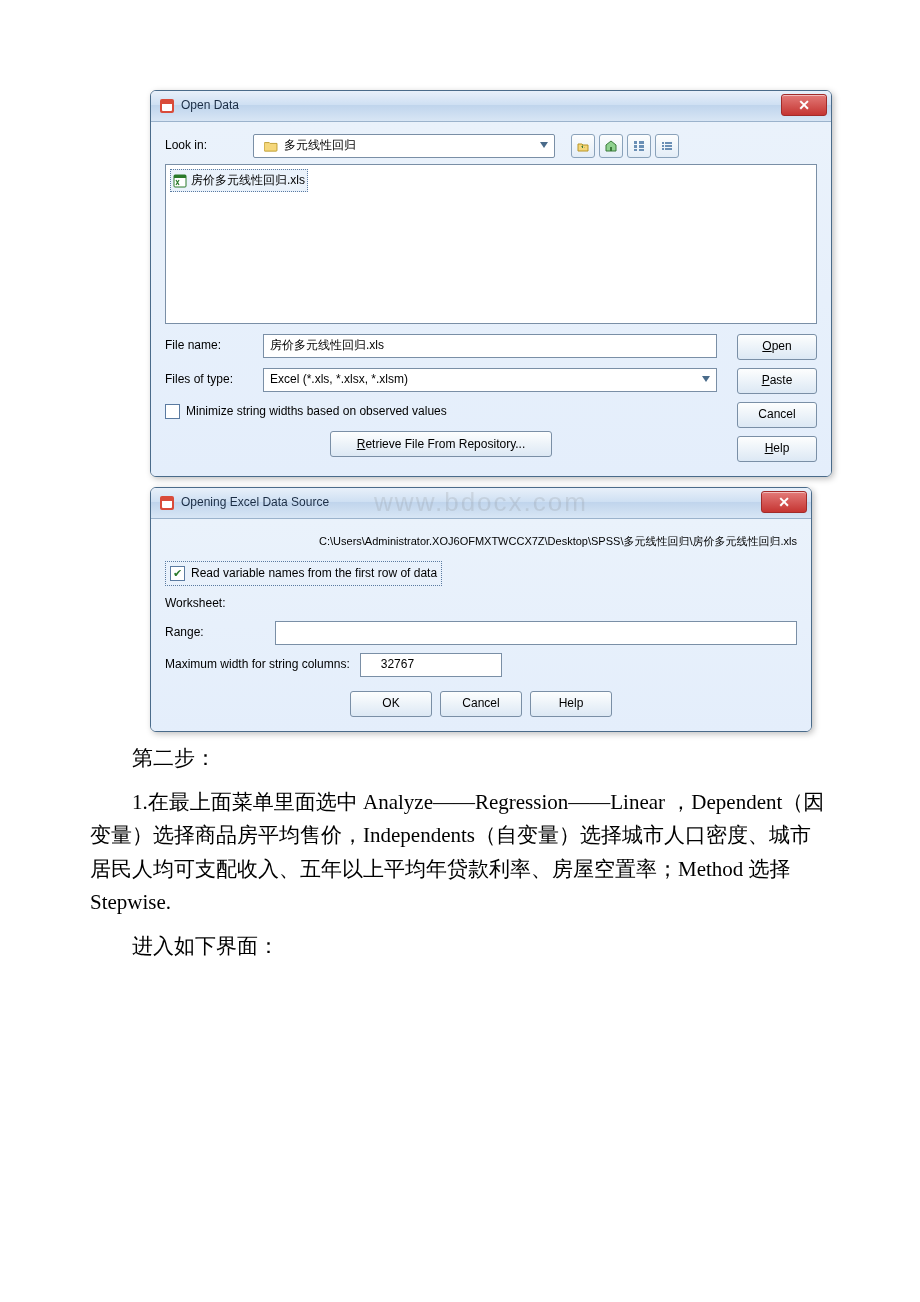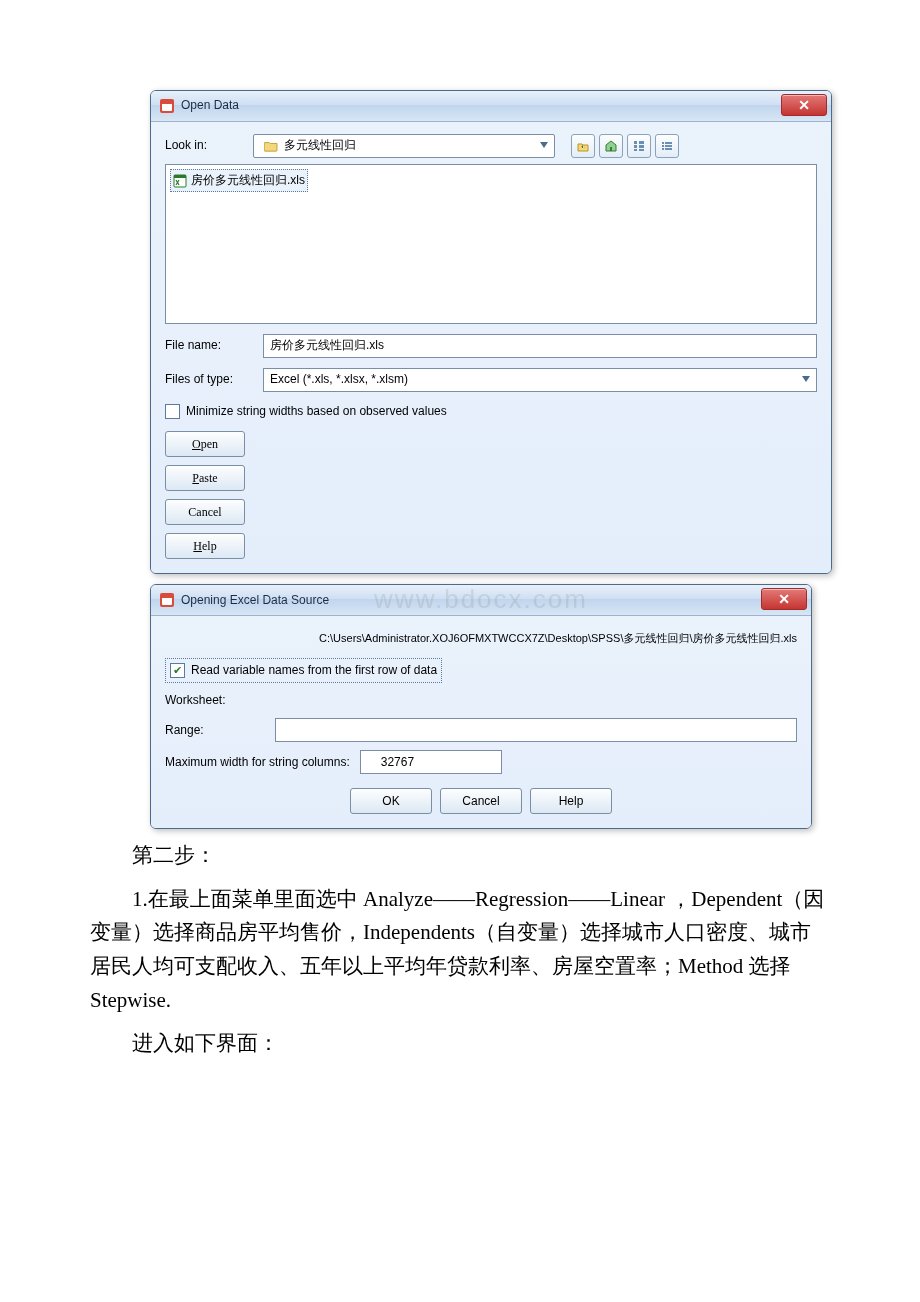--- a/index.html
+++ b/index.html
@@ -18,29 +18,29 @@
   .lbl{width:80px;color:#000;}
   .dd{flex:0 0 280px;height:22px;border:1px solid #7a8fa6;background:#fff;border-radius:2px;display:flex;align-items:center;padding:0 10px;gap:6px;position:relative;}
   .folder-icon{width:14px;height:12px;}
   .dd .caret{position:absolute;right:6px;top:7px;border-left:4px solid transparent;border-right:4px solid transparent;border-top:6px solid #4a6b8a;}
   .toolbar{display:flex;gap:4px;margin-left:8px;}
   .tbtn{width:22px;height:22px;border:1px solid #8aa2ba;border-radius:3px;background:linear-gradient(#fdfefe,#e3edf7);display:flex;align-items:center;justify-content:center;}
   .tbtn svg{width:14px;height:14px;}
   .filelist{height:150px;background:#fff;border:1px solid #7a8fa6;margin-top:6px;padding:4px;}
   .fileitem{display:inline-flex;align-items:center;gap:4px;border:1px dotted #5a7aa0;padding:1px 2px;background:#eaf2fb;}
   .xls-icon{width:14px;height:14px;}
-  .lowgrid{display:flex;gap:10px;margin-top:10px;flex-direction:column;}
+  .lowgrid{display:flex;gap:20px;margin-top:10px;}
   .lowleft{flex:1;}
   .lowright{width:80px;display:flex;flex-direction:column;gap:8px;}
   .frow{display:flex;align-items:center;gap:8px;margin-bottom:10px;}
   .frow .flbl{width:90px;}
   .finput{flex:1;height:22px;border:1px solid #7a8fa6;background:#fff;padding:0 6px;display:flex;align-items:center;}
   .fselect{flex:1;height:22px;border:1px solid #7a8fa6;background:#fff;padding:0 6px;display:flex;align-items:center;position:relative;}
   .fselect .caret{position:absolute;right:6px;top:7px;border-left:4px solid transparent;border-right:4px solid transparent;border-top:6px solid #4a6b8a;}
-  .sidebtn{height:24px;border:1px solid #7a8fa6;border-radius:3px;background:linear-gradient(#fdfefe,#dce8f4);display:flex;align-items:center;justify-content:center;font-size:12px;font-family:Liberation Serif, serif;}
+  .sidebtn{height:24px;border:1px solid #7a8fa6;border-radius:3px;background:linear-gradient(#fdfefe,#dce8f4);display:flex;align-items:center;justify-content:center;font-size:12px;}
   .sidebtn .ul{text-decoration:underline;}
   .retrieve{display:flex;justify-content:center;margin-top:10px;}
   .retrieve .sidebtn{width:220px;}
   .chkrow{display:flex;align-items:center;gap:6px;margin-top:2px;}
   .chkbox{width:13px;height:13px;border:1px solid #5a7aa0;background:#fff;display:flex;align-items:center;justify-content:center;}
   .chkbox.checked::after{content:"✔";font-size:11px;color:#2a7a2a;line-height:1;}
   
   .dialog2{width:660px;margin:4px 0 10px 60px;}
   .body2{background:linear-gradient(#eaf2fb,#e4eefb);padding:10px 14px 14px 14px;}
   .pathline{font-size:11px;margin:4px 0 10px 4px;text-align:right;}
@@ -147,20 +147,25 @@
             <span class="flbl">Files of type:</span>
             <div class="fselect">
               <span>Excel (*.xls, *.xlsx, *.xlsm)</span>
               <span class="caret"></span>
             </div>
           </div>
           <div class="chkrow">
             <span class="chkbox"></span>
             <span>Minimize string widths based on observed values</span>
           </div>
+          <div class="retrieve">
+            <div class="sidebtn">
+              <span><span class="ul">R</span><span>etrieve File From Repository...</span></span>
+            </div>
+          </div>
         </div>
         <div class="lowright">
           <div class="sidebtn">
               <span><span class="ul">O</span>pen</span>
             </div>
           <div class="sidebtn">
               <span><span class="ul">P</span>aste</span>
             </div>
           <div class="sidebtn">
               <span>Cancel</span>

